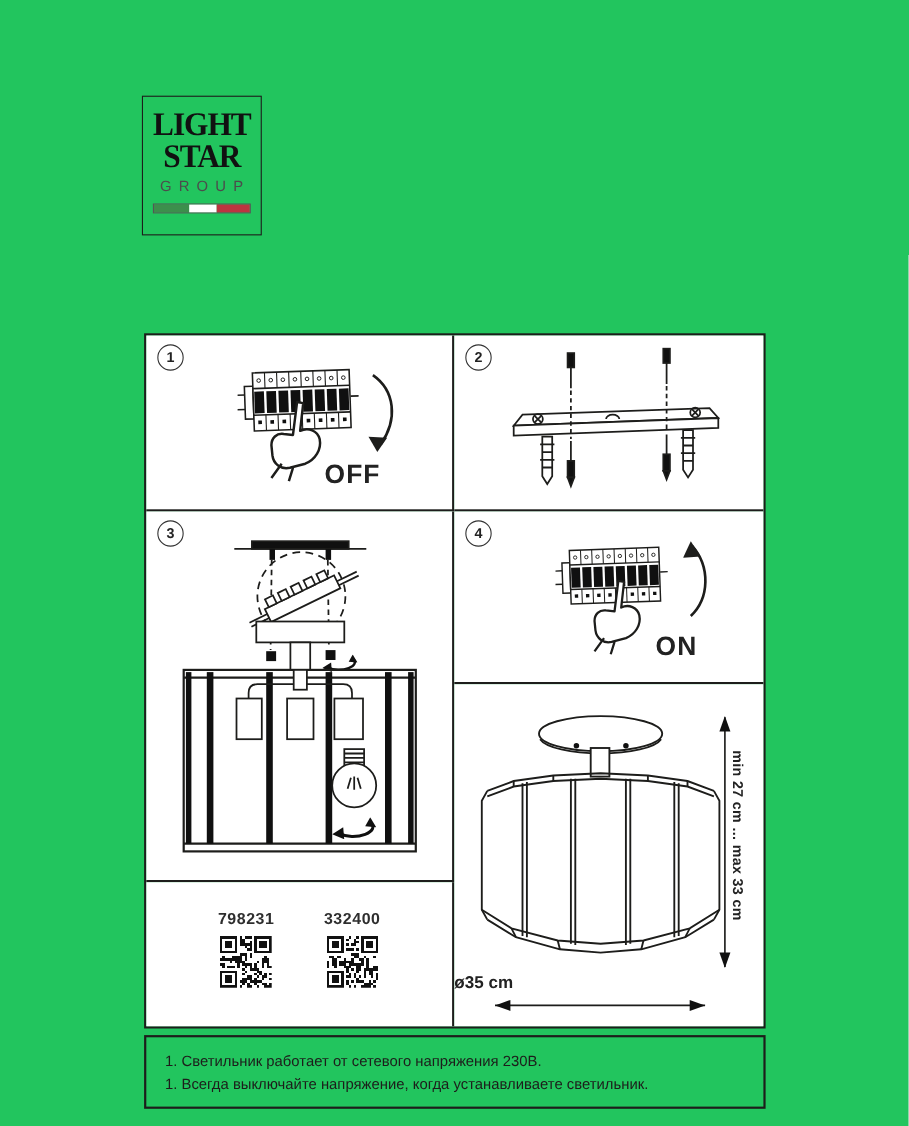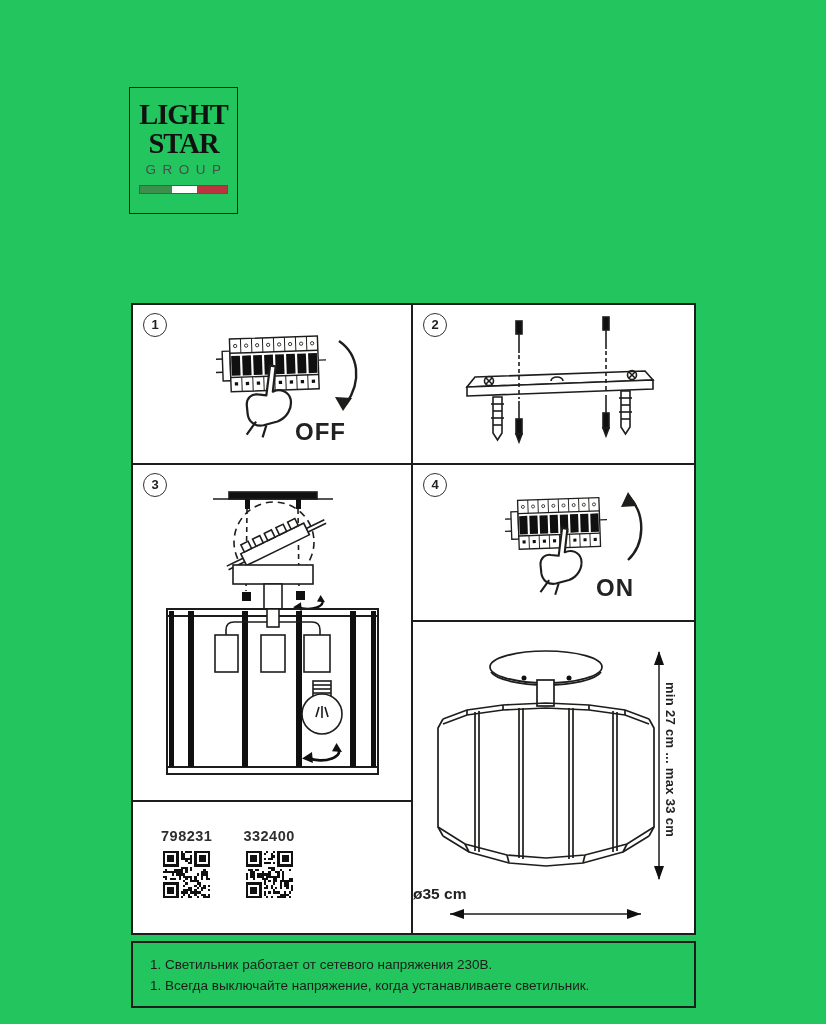--- a/index.html
+++ b/index.html
@@ -45,21 +45,21 @@
   .step-circle{
     position:absolute;left:10px;top:8px;width:24px;height:24px;border-radius:50%;
     border:1.4px solid #333;box-sizing:border-box;text-align:center;
     font-size:13px;font-weight:700;line-height:21px;color:#222;background:#fff;z-index:2;
   }
   .panel svg.diagram{position:absolute;left:0;top:0;}
   .switch-label{position:absolute;font-size:24px;font-weight:700;color:#222;letter-spacing:1px;}
   .off-label{left:162px;top:113px;}
   .on-label{left:171px;top:109px;margin-left:12px;}
   
-  .qr-wrap{position:absolute;left:0;top:26px;width:100%;display:flex;gap:31px;padding-left:28px;}
+  .qr-wrap{position:absolute;left:0;top:26px;width:100%;display:flex;justify-content:center;gap:45px;}
   .qr-item{text-align:center;}
   .qr-code-label{font-size:14.5px;font-weight:700;color:#2e2e2e;letter-spacing:.5px;margin-bottom:7px;}
   .qr-svg{width:47px;height:47px;display:block;margin:0 auto;}
   
   .dim-v{
     position:absolute;left:250px;top:60px;height:205px;
     writing-mode:vertical-rl;font-size:13px;font-weight:700;color:#222;
     letter-spacing:.3px;white-space:nowrap;
   }
   .dim-h{

